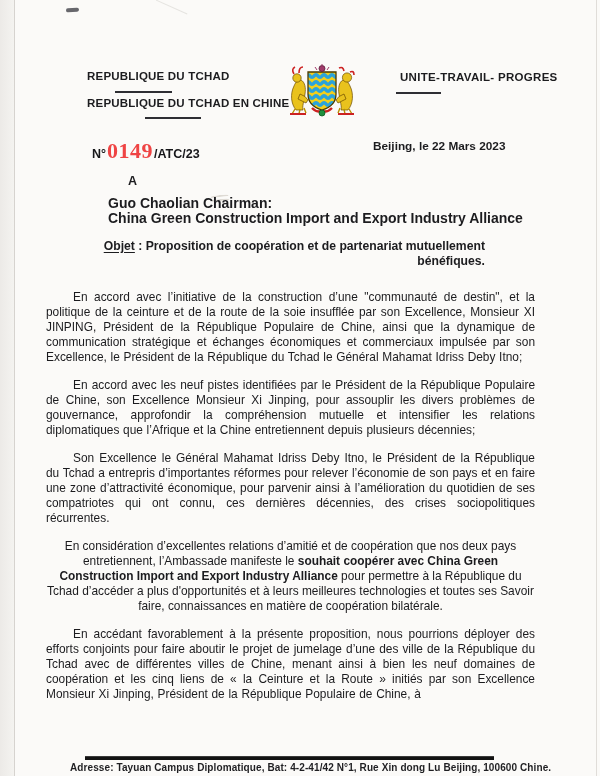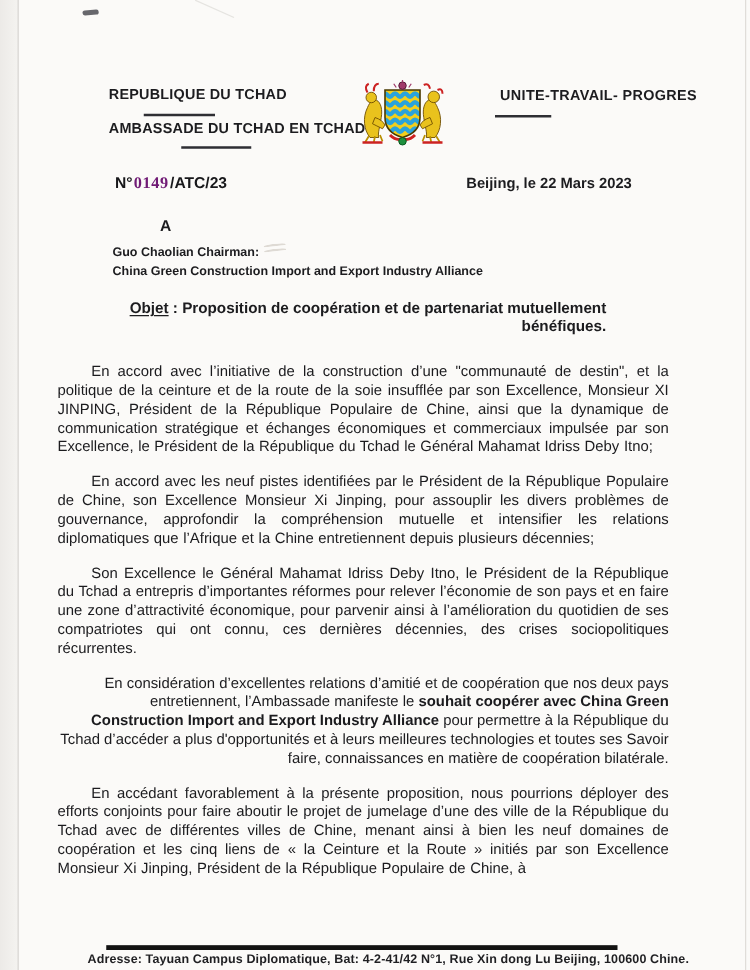--- a/index.html
+++ b/index.html
@@ -28,38 +28,38 @@
   .motto{ position:absolute; left:372px; top:71px; font-size:11.5px; font-weight:bold; letter-spacing:.3px;margin-left:28px; }
   .rule { position:absolute; height:2px; background:#2e2e33; }
   .rule1 { left:115px; top:91px;  width:57px; }
   .rule2 { left:145px; top:117px; width:56px; }
   .rule3 { left:396px; top:92px;  width:45px; }
   .arms { position:absolute; left:286px; top:64px; width:72px; height:53px; }
 
   
   .refline { position:absolute; left:92px; top:138px; display:flex; align-items:baseline; }
   .ref-prefix, .ref-suffix { font-size:12.5px; font-weight:bold; color:#17171a; }
-  .ref-number { font-family:"Liberation Serif", serif; font-weight:bold; font-size:13px;
-    color:#701a75; letter-spacing:.5px; margin:0 1px; }
+  .ref-number { font-family:"Liberation Serif", serif; font-weight:bold; font-size:22px;
+    color:#ef4444; letter-spacing:.5px; margin:0 1px; }
   .dateline { position:absolute; left:373px; top:139px; font-size:11.8px; font-weight:bold; }
 
   
   .to-letter { position:absolute; left:128px; top:174px; font-size:12.5px; font-weight:bold; }
-  .recipient { position:absolute; left:90px; top:196px; font-size:10px; font-weight:bold; line-height:14.5px; }
+  .recipient { position:absolute; left:108px; top:196px; font-size:14px; font-weight:bold; line-height:14.5px; }
 
   
   .subject { position:absolute; left:87px; top:239px; width:398px;
     font-size:12.2px; font-weight:bold; line-height:14.5px;text-align:right; }
   .subject .label { text-decoration:underline; text-underline-offset:2px; }
 
   
   .body { position:absolute; left:46px; top:290px; width:489px; height:456px;
     overflow:hidden; font-size:11.9px; line-height:15px; color:#1b1b1e; }
   .body p { text-align:justify; text-indent:27px; margin-bottom:13px; word-spacing:.4px; }
-  .body p.no-indent { text-indent:0; text-align:right; word-spacing:normal; }
+  .body p.no-indent { text-indent:0; text-align:center; word-spacing:normal; }
   .body b { font-weight:bold; }
 
   
   .footer-rule { position:absolute; left:85px; top:756px; width:409px; height:4px;
     background:linear-gradient(to bottom,#3a3a3a 0 1px,#121212 1px 100%); }
   .footer-text { position:absolute; left:70px; top:762px; width:460px; text-align:left;
     font-size:10px; font-weight:bold; color:#1f1f22; white-space:nowrap; letter-spacing:.1px; }
 </style>
 </head>
 <body>
@@ -71,21 +71,21 @@
   <div class="right-edge"></div>
   <div class="mark-topleft"></div>
   <div class="crease"></div>
   <div class="smudge">
       <i></i>
       <i></i>
     </div>
 
   <div class="org1">REPUBLIQUE DU TCHAD</div>
   <div class="rule rule1"></div>
-  <div class="org2">AMBASSADE DU TCHAD EN TCHAD</div>
+  <div class="org2">REPUBLIQUE DU TCHAD EN CHINE</div>
   <div class="rule rule2"></div>
   <div class="motto">UNITE-TRAVAIL- PROGRES</div>
   <div class="rule rule3"></div>
 
   <svg class="arms" viewBox="0 0 72 53" aria-hidden="true">
 
     <g stroke="#6b4a00" stroke-width="0.7">
       <path d="M10,46 C5,40 4,30 8,22 C10,17 13,15 15,16 C19,18 20,24 19,30 C18,37 16,43 17,46 Z" fill="#e9c21d"></path>
       <path d="M14,30 q6,2 8,6 l-2,3 q-6,-3 -8,-4 Z" fill="#e9c21d"></path>
       <circle cx="11" cy="14" r="4.2" fill="#e9c21d"></circle>

